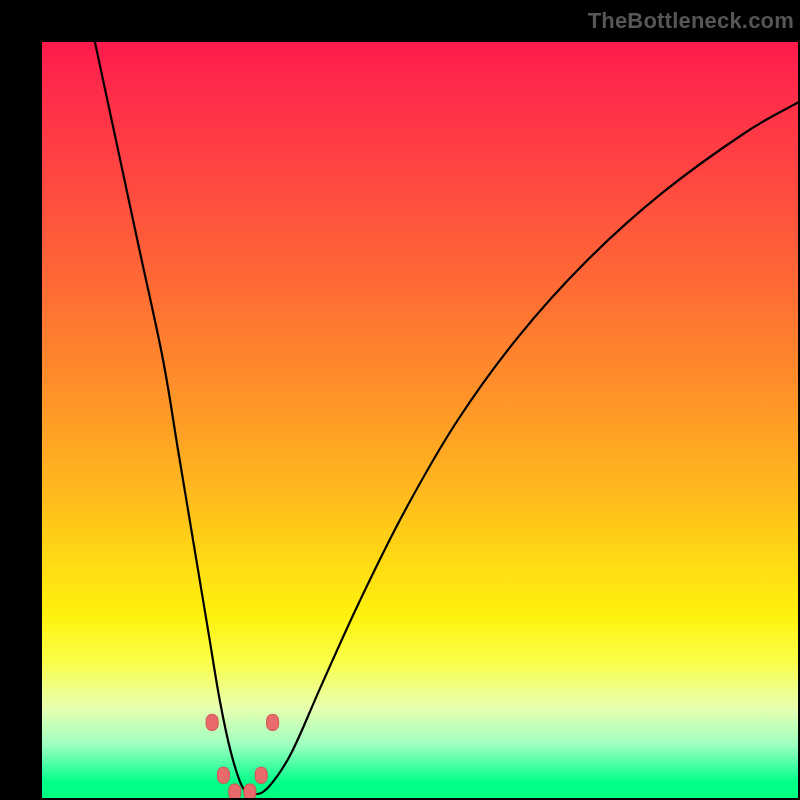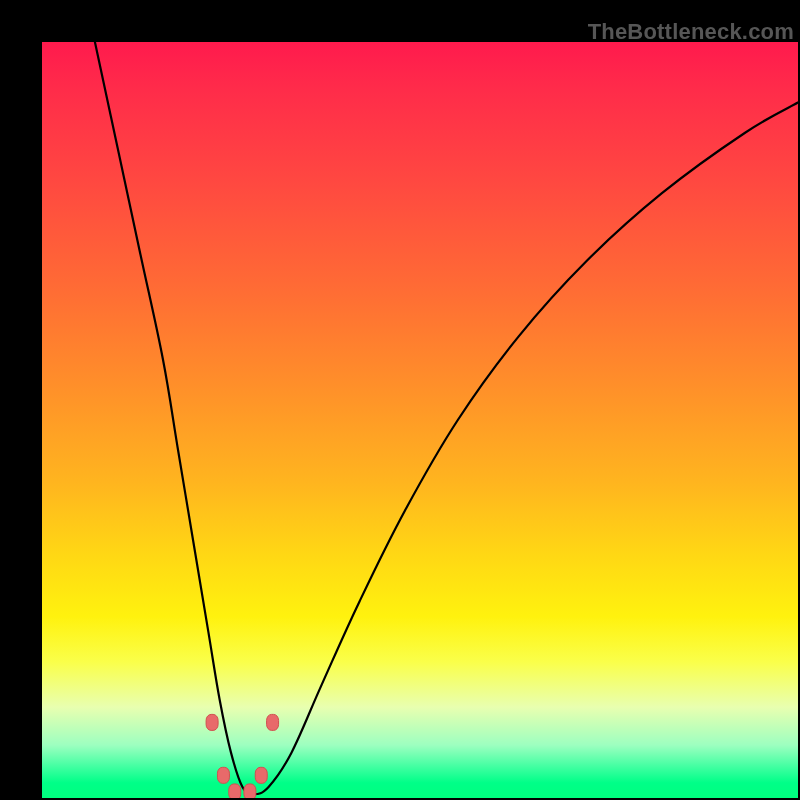--- a/index.html
+++ b/index.html
@@ -49,21 +49,21 @@
     );
   }
   .curve-svg {
     position: absolute;
     inset: 0;
     width: 100%;
     height: 100%;
   }
   .watermark {
     position: absolute;
-    top: 19px;
+    top: 8px;
     right: 6px;
     font-size: 22px;
     font-weight: 600;
     color: #565656;
     letter-spacing: 0.2px;
     user-select: none;
   }
   .marker {
     fill: #e86a6a;
     stroke: #d15050;

